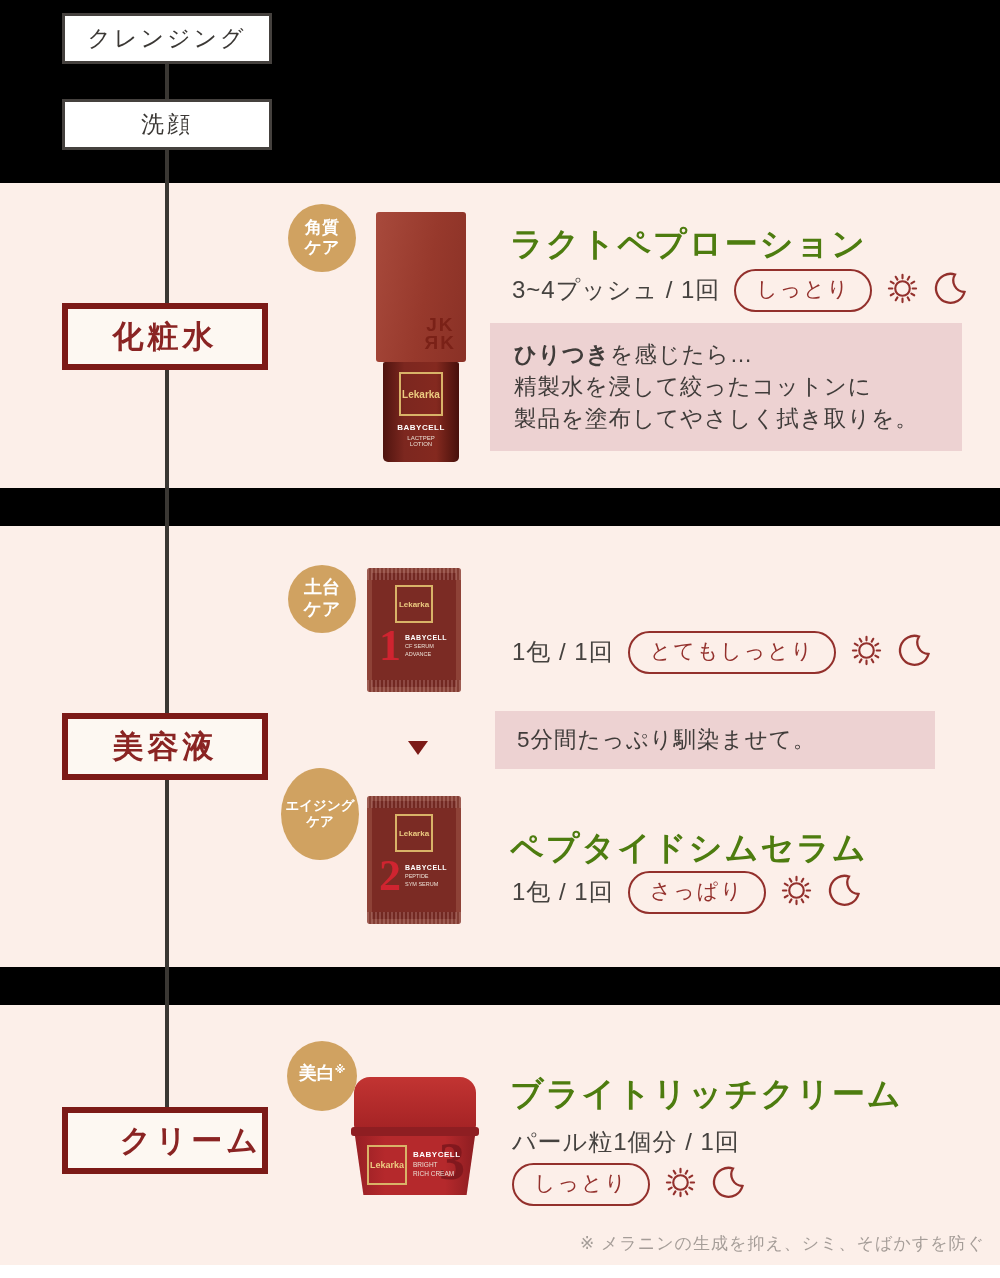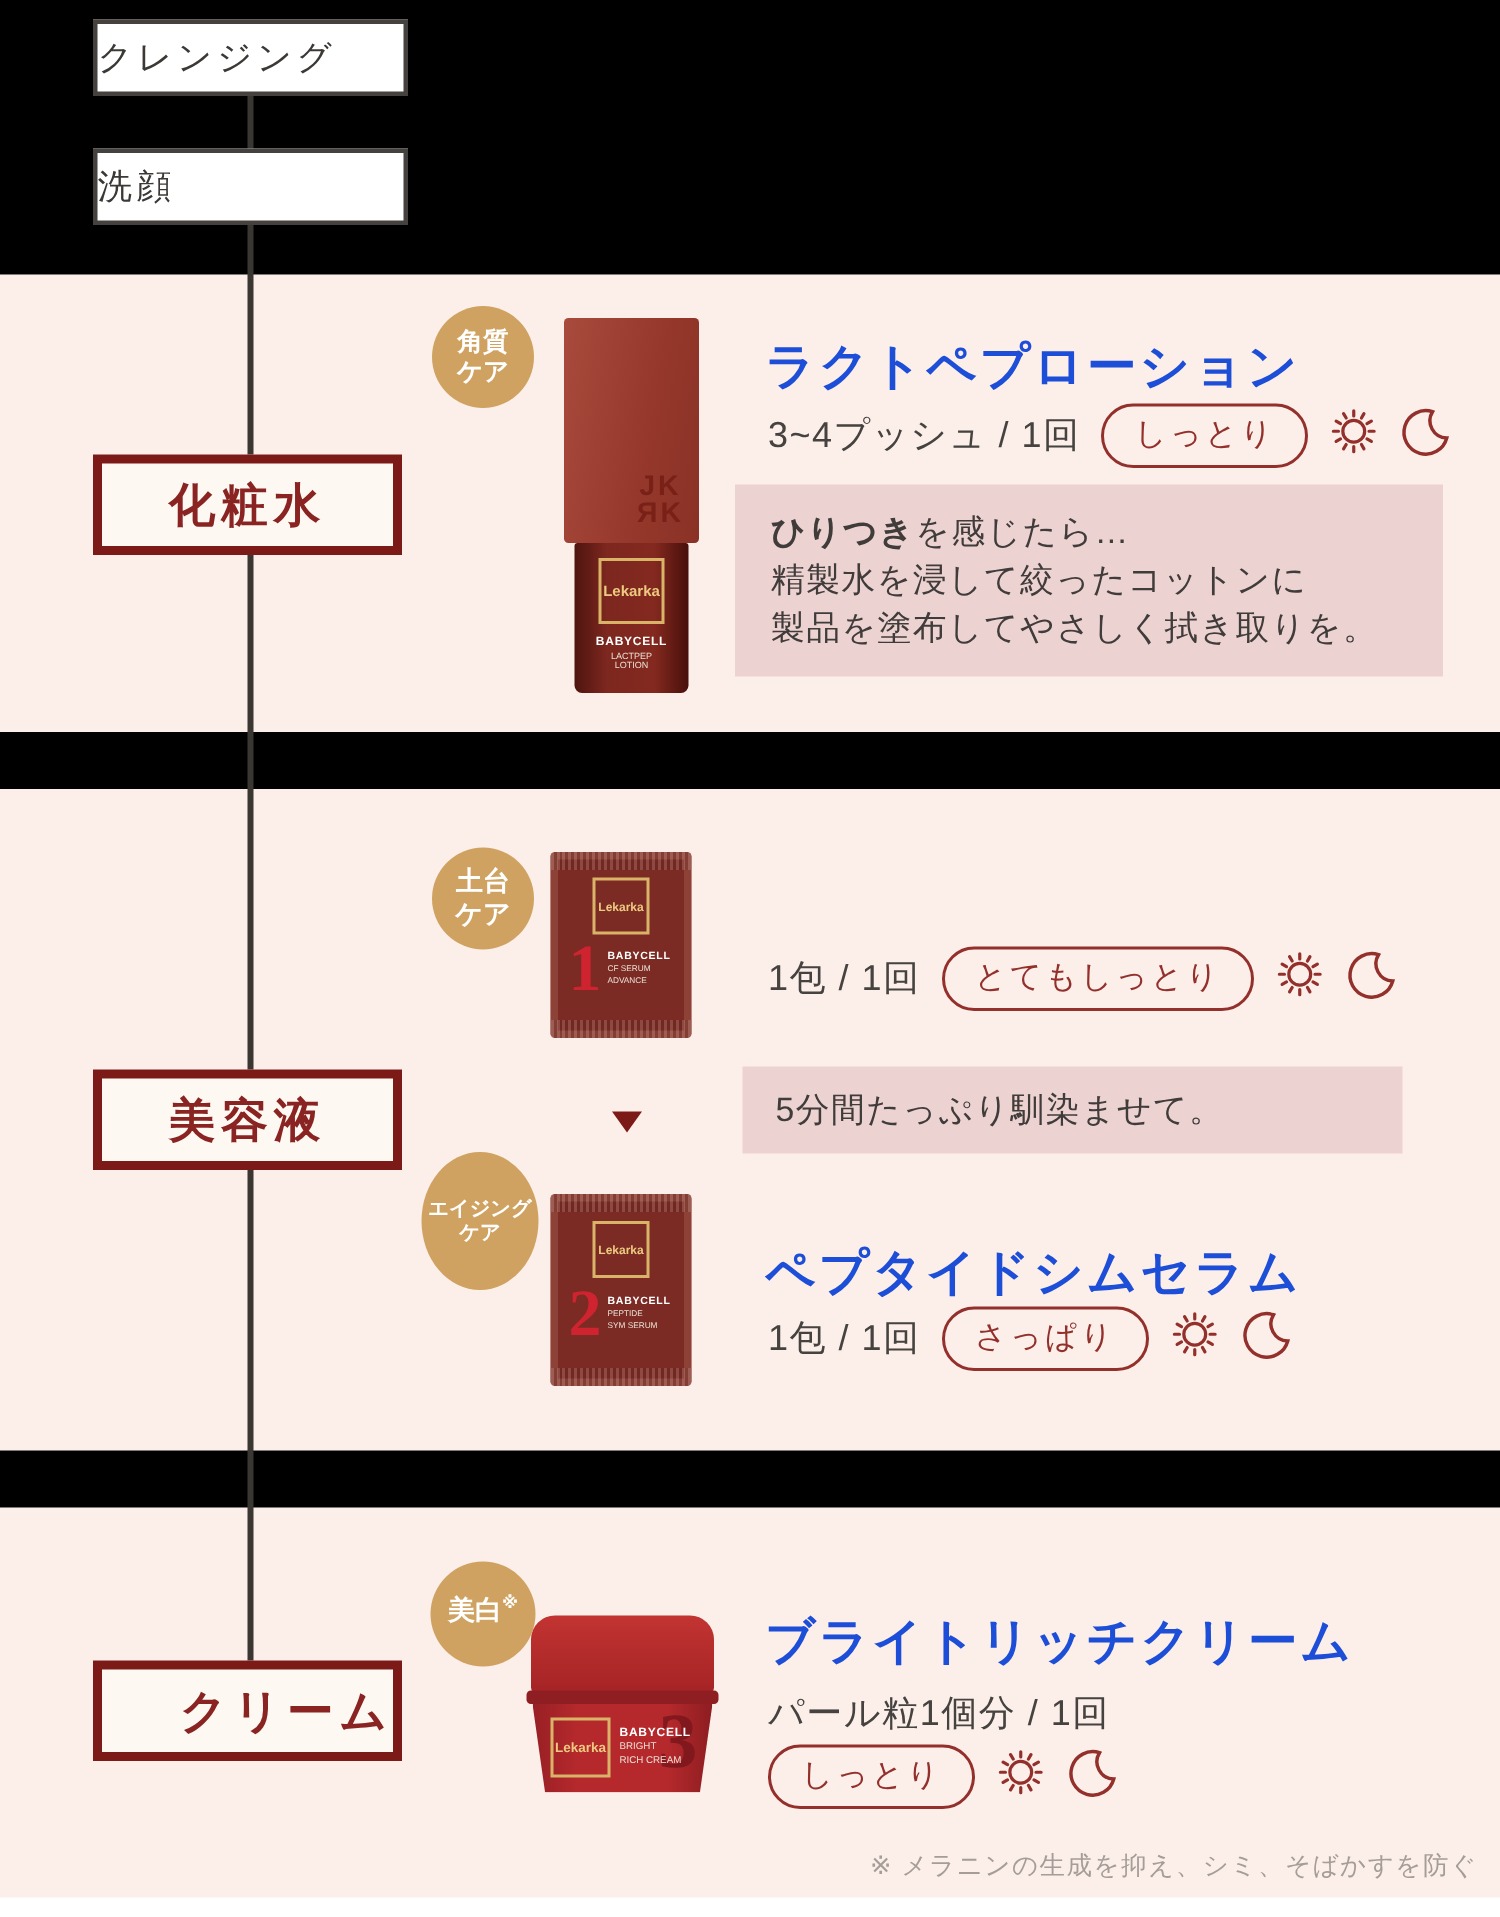--- a/index.html
+++ b/index.html
@@ -2,29 +2,29 @@
 <html><head>
 <meta charset="utf-8">
 <style>
   html,body{margin:0;padding:0;background:#fff;}
   body{font-family:"Liberation Sans","DejaVu Sans",sans-serif;}
   .stage-canvas{position:relative;width:1000px;height:1278px;background:#fff;overflow:hidden;}
   .band{position:absolute;left:0;width:1000px;background:#000;z-index:1;}
   .section{position:absolute;left:0;width:1000px;background:#fcefe9;z-index:0;}
   .vline{position:absolute;left:165px;top:38px;width:4px;height:1072px;background:#3a3733;z-index:2;}
   .flow-box{position:absolute;left:62px;width:210px;height:51px;background:#fff;border:3px solid #45413e;
-    box-sizing:border-box;display:flex;align-items:center;font-size:23px;
+    box-sizing:border-box;display:flex;align-items:center;justify-content:center;font-size:23px;
     color:#3b3835;letter-spacing:3px;z-index:3;}
   .stage-box{position:absolute;left:62px;width:206px;height:67px;background:#fdf8f2;border:6px solid #7c1a17;
     box-sizing:border-box;display:flex;align-items:center;justify-content:center;font-size:31px;font-weight:bold;
     color:#8a2423;letter-spacing:4px;z-index:3;}
   .badge{position:absolute;background:#d0a261;border-radius:50%;color:#fff;font-weight:bold;
     display:flex;flex-direction:column;align-items:center;justify-content:center;text-align:center;
     line-height:1.2;z-index:4;}
-  .pname{position:absolute;font-size:33px;font-weight:800;color:#1d4ed8;letter-spacing:2px;white-space:nowrap;z-index:3;}
+  .pname{position:absolute;font-size:33px;font-weight:800;color:#4d7c0f;letter-spacing:2px;white-space:nowrap;z-index:3;}
   .meta{position:absolute;display:flex;align-items:center;gap:14px;white-space:nowrap;height:44px;z-index:3;}
   .usage{font-size:24px;color:#45423f;letter-spacing:1px;}
   .pill{border:2.5px solid #93302c;border-radius:26px;padding:4px 20px 7px;font-size:21px;color:#93302c;letter-spacing:2px;}
   .ticon{display:block;color:#93302c;}
   .note{position:absolute;background:#edd2d2;color:#403c3a;font-size:22.5px;line-height:1.42;
     padding:16px 24px;letter-spacing:1px;box-sizing:border-box;z-index:3;}
   .note b{font-weight:bold;}
   .tri{position:absolute;width:0;height:0;border-left:10px solid transparent;border-right:10px solid transparent;
     border-top:14px solid #7c1a17;z-index:3;}
   .footnote{position:absolute;right:15px;top:1232px;font-size:17px;color:#a59d98;letter-spacing:1px;z-index:3;}

